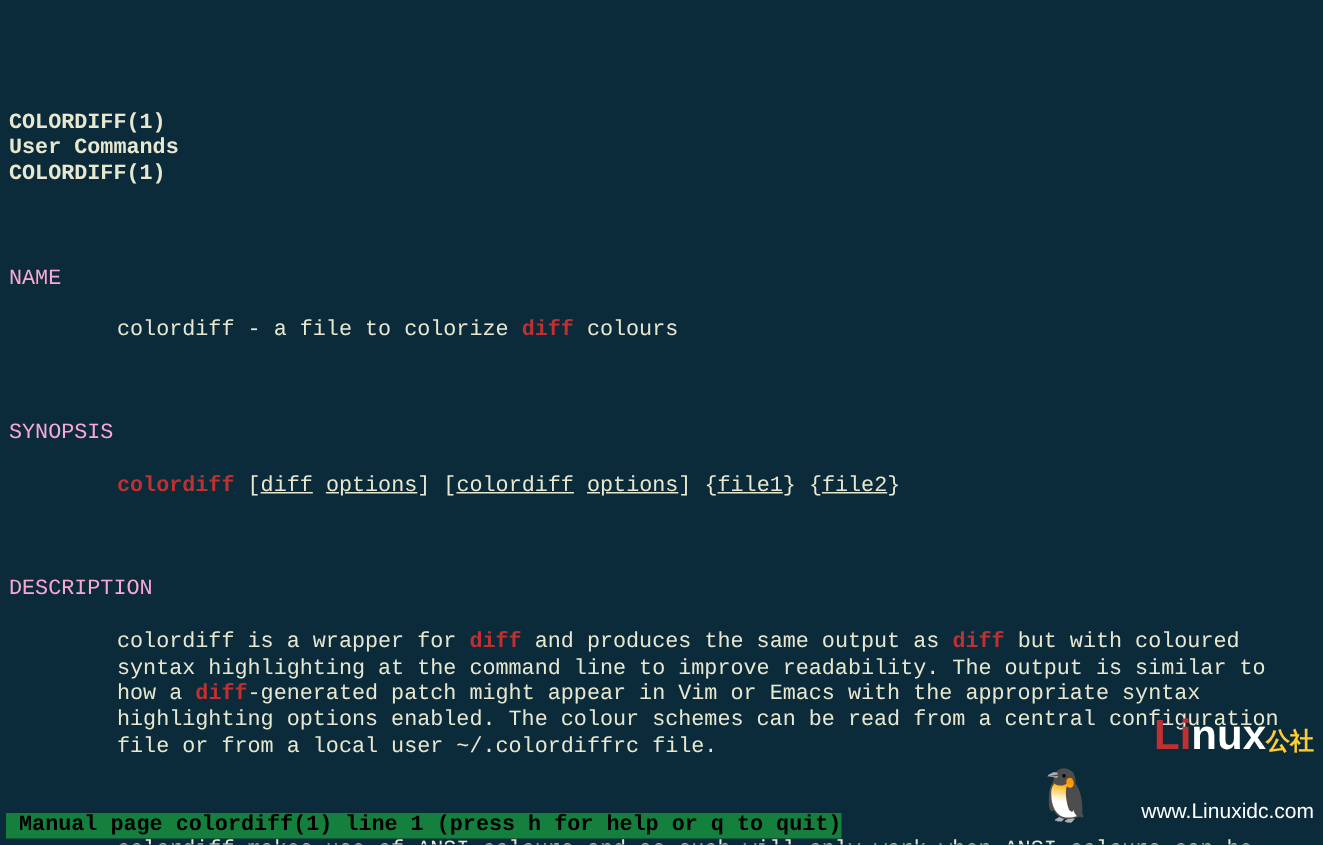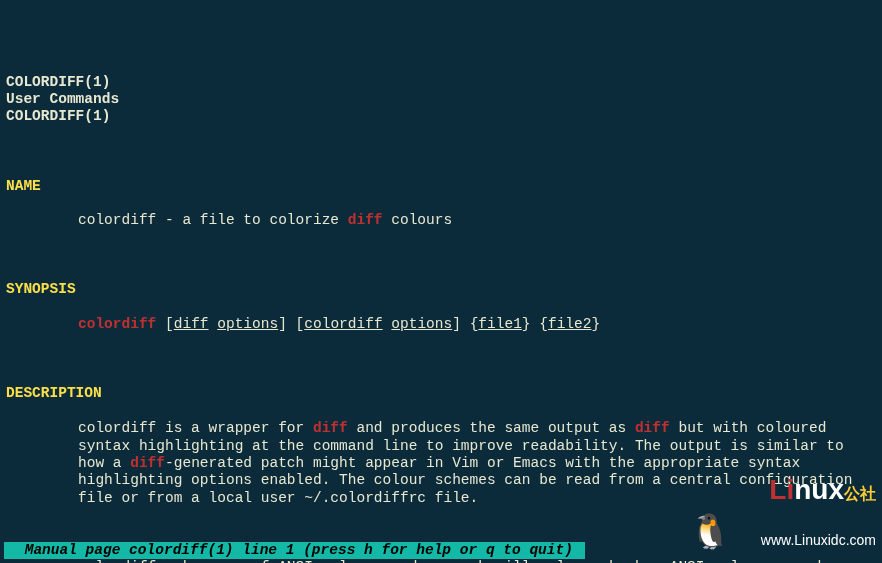--- a/index.html
+++ b/index.html
@@ -13,30 +13,29 @@
       height: 563px;
       overflow: hidden;
       padding: 4px 6px 0 6px;
       white-space: pre;
       position: relative;
     }
     .hdr { display: flex; justify-content: space-between; font-weight: bold; flex-direction: column; }
     .red { color: #c03030; font-weight: bold; }
     .u { text-decoration: underline; }
     .body-text { white-space: pre-wrap; word-break: break-word; padding-left: 72px; padding-right: 10px; }
-    .sect { color: #fde047; font-weight: bold; }
+    .sect { color: #f9a8d4; font-weight: normal; }
     .statusbar {
       position: absolute;
       left: 4px;
       bottom: 4px;
-      background: #14b8a6;
+      background: #15803d;
       color: #000;
       font-weight: bold;
-      padding: 0 12px;
-      font-style: italic;
+      padding: 0 0;
     }
     .logo {
       position: absolute;
       right: 6px;
       bottom: 2px;
       text-align: right;
       font-family: Arial, sans-serif;
       line-height: 1;
     }
     .logo .brand { font-size: 28px; font-weight: 900; }

